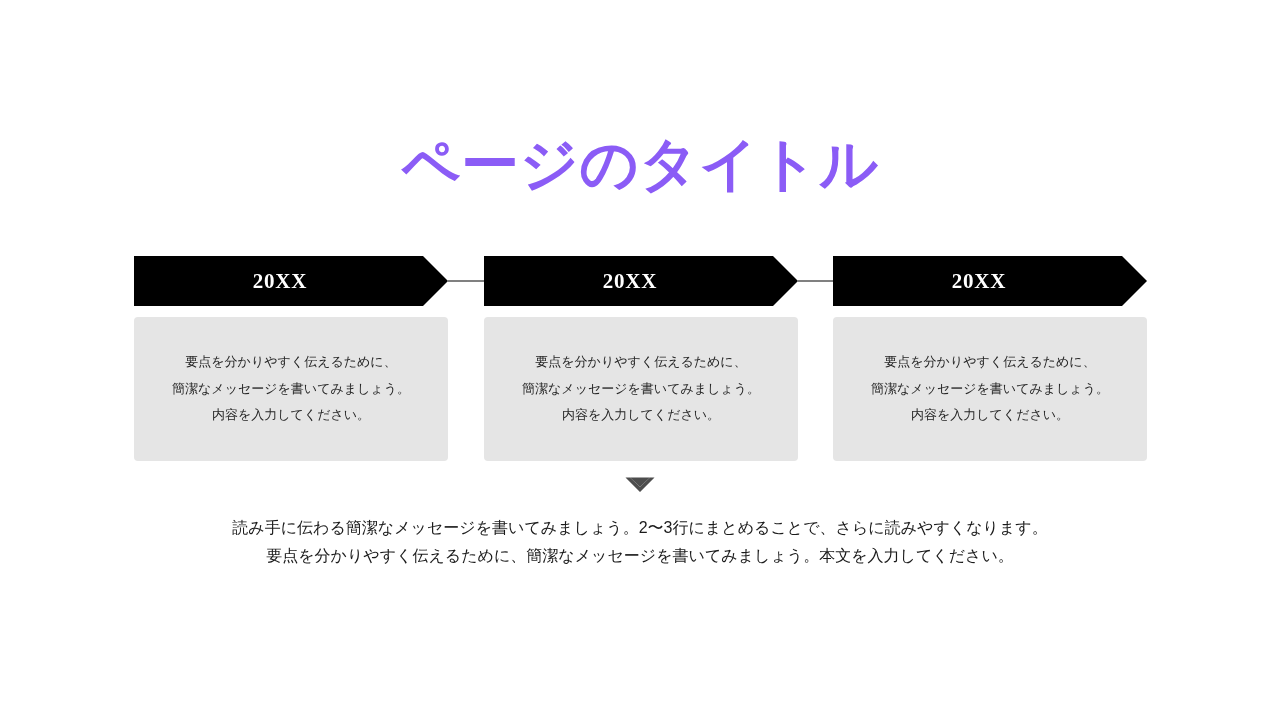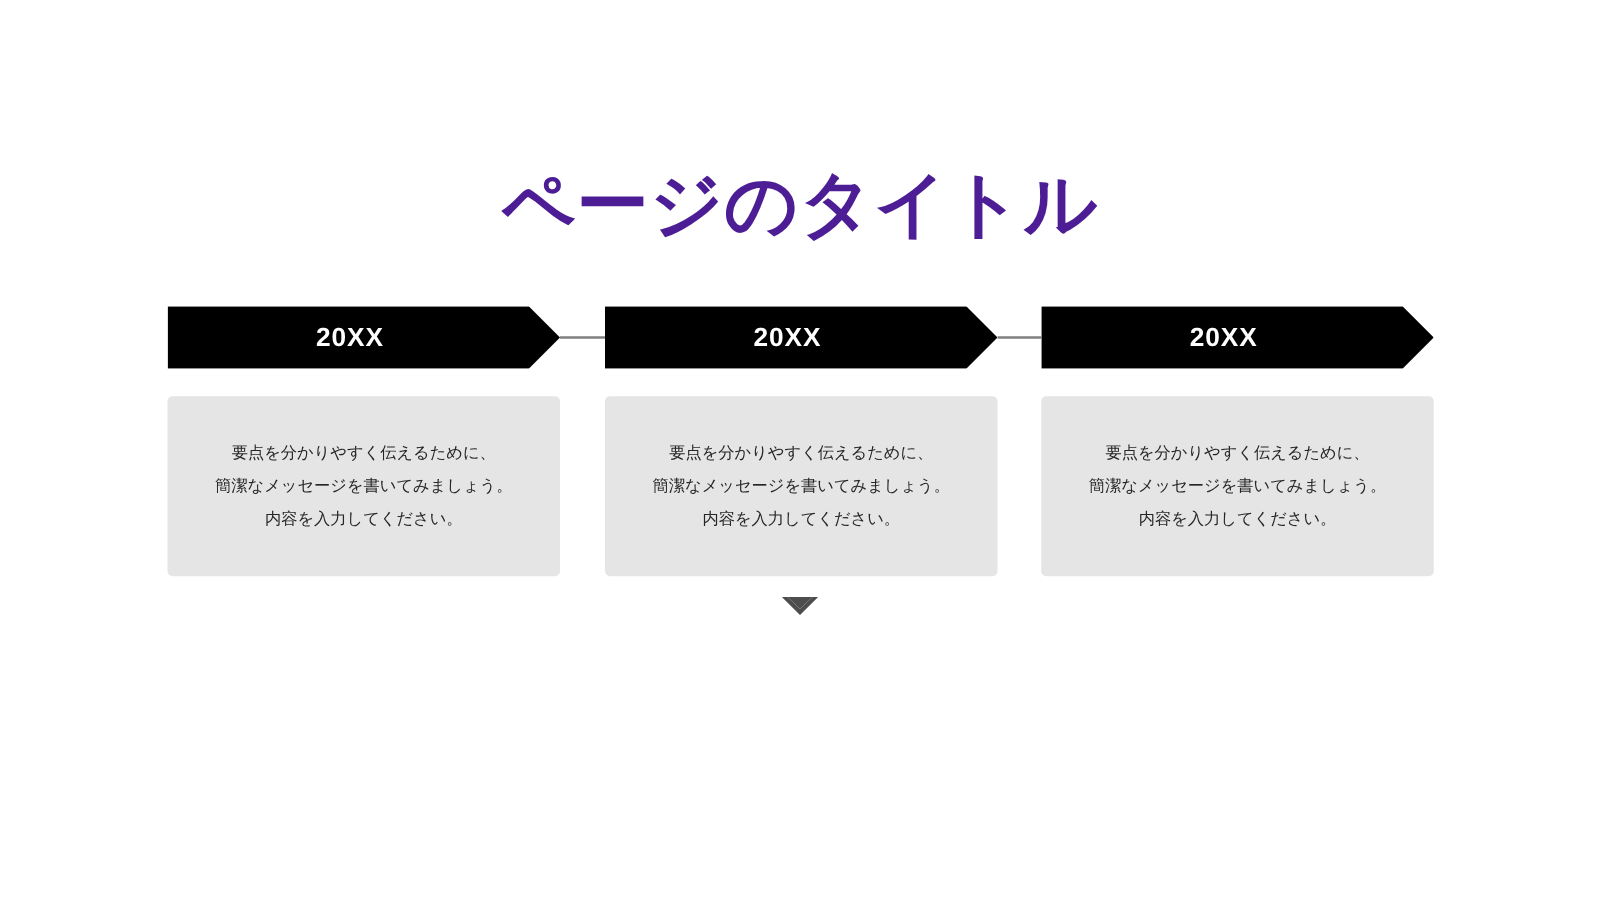--- a/index.html
+++ b/index.html
@@ -25,31 +25,32 @@
   .page-title {
     position: absolute;
     left: 0;
     top: 132px;
     width: 1280px;
     text-align: center;
     font-size: 58px;
     font-weight: 700;
     letter-spacing: 0.5px;
     line-height: 1.1;
-    color: #4c1d95;
+    color: #8b5cf6;
     white-space: nowrap;
   }
 
   
   .timeline {
     position: absolute;
     left: 134px;
-    top: 245px;
+    top: 256px;
     width: 1012px;
     height: 50px;
+    font-family: Liberation Serif, serif;
   }
 
   .step {
     position: absolute;
     top: 0;
     height: 50px;
   }
   .step-0 { left: 0px;   width: 314px; }
   .step-1 { left: 350px; width: 314px; }
   .step-2 { left: 699px; width: 314px; }
@@ -200,14 +201,16 @@
 
   </div>
 
   <div class="chevron-down">
     <svg width="32" height="22" viewBox="0 0 32 22" xmlns="http://www.w3.org/2000/svg" aria-hidden="true">
       <path d="M1.5 2.5 L16 17 L30.5 2.5 L26 2.5 L16 12 L6 2.5 Z" fill="#4d4d4d"></path>
       <path d="M6 2.5 L16 12 L26 2.5 L16 2.5 Z" fill="#4d4d4d"></path>
     </svg>
   </div>
 
+  <div class="footer-text">読み手に伝わる簡潔なメッセージを書いてみましょう。2〜3行にまとめることで、さらに読みやすくなります。
+要点を分かりやすく伝えるために、簡潔なメッセージを書いてみましょう。本文を入力してください。</div>
 
 </div>
 
 </body></html>

